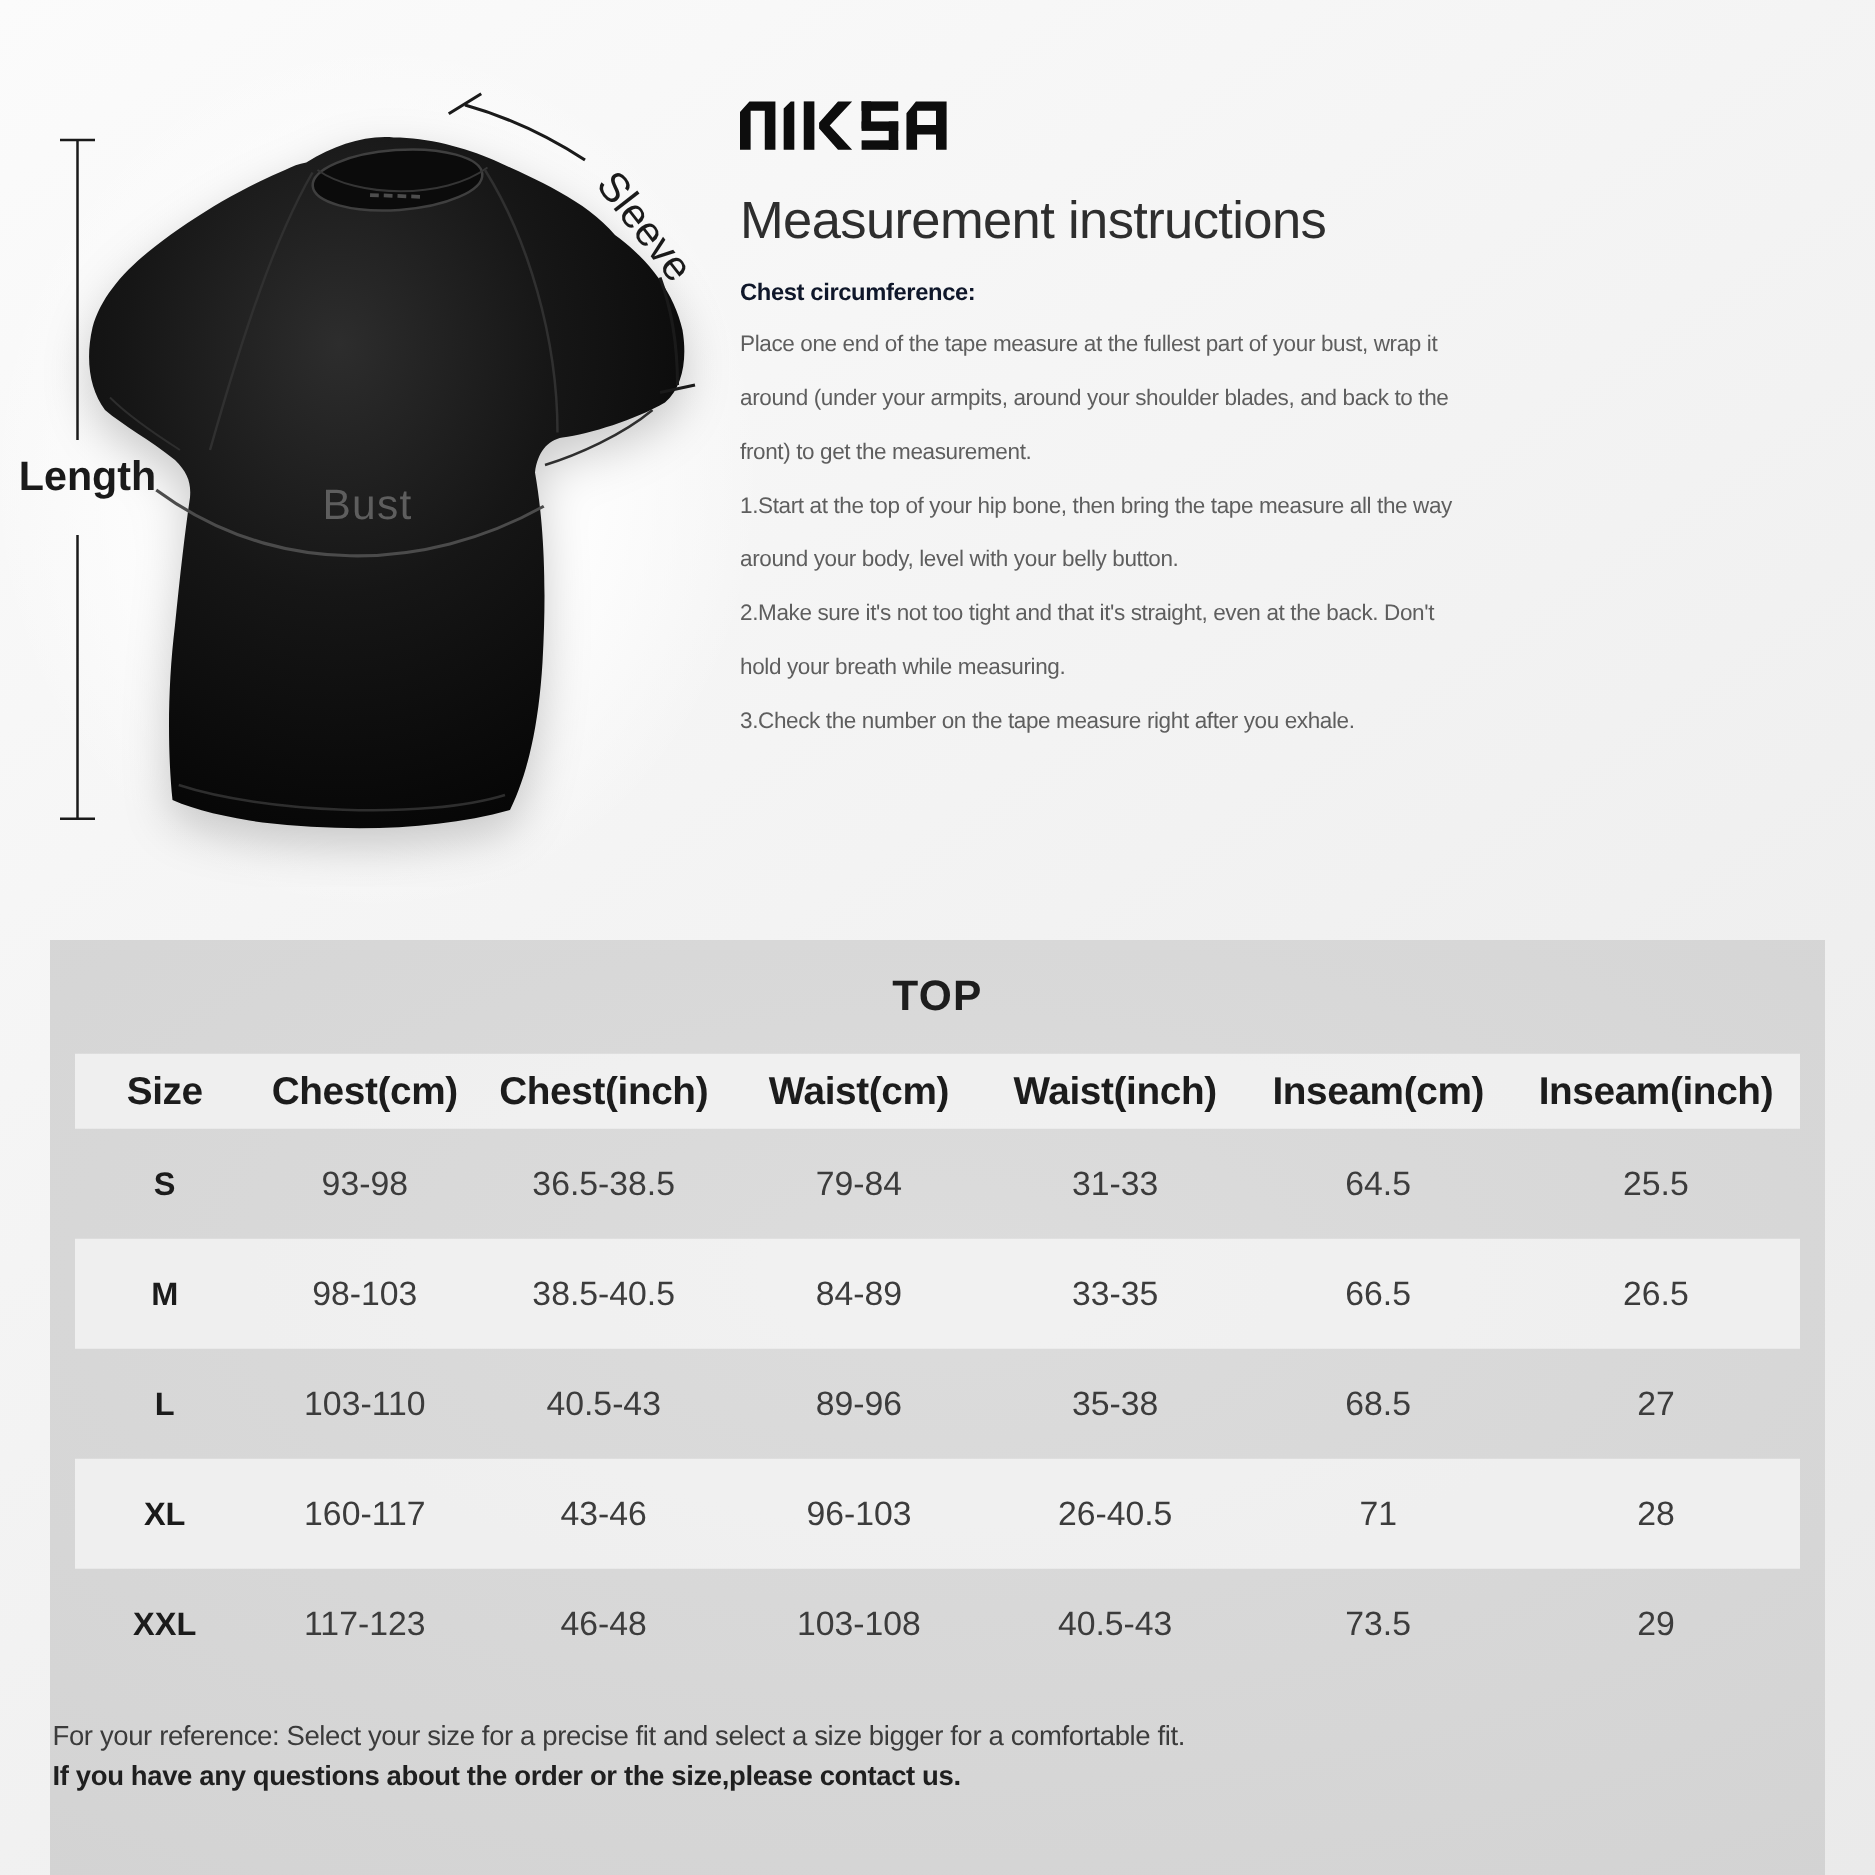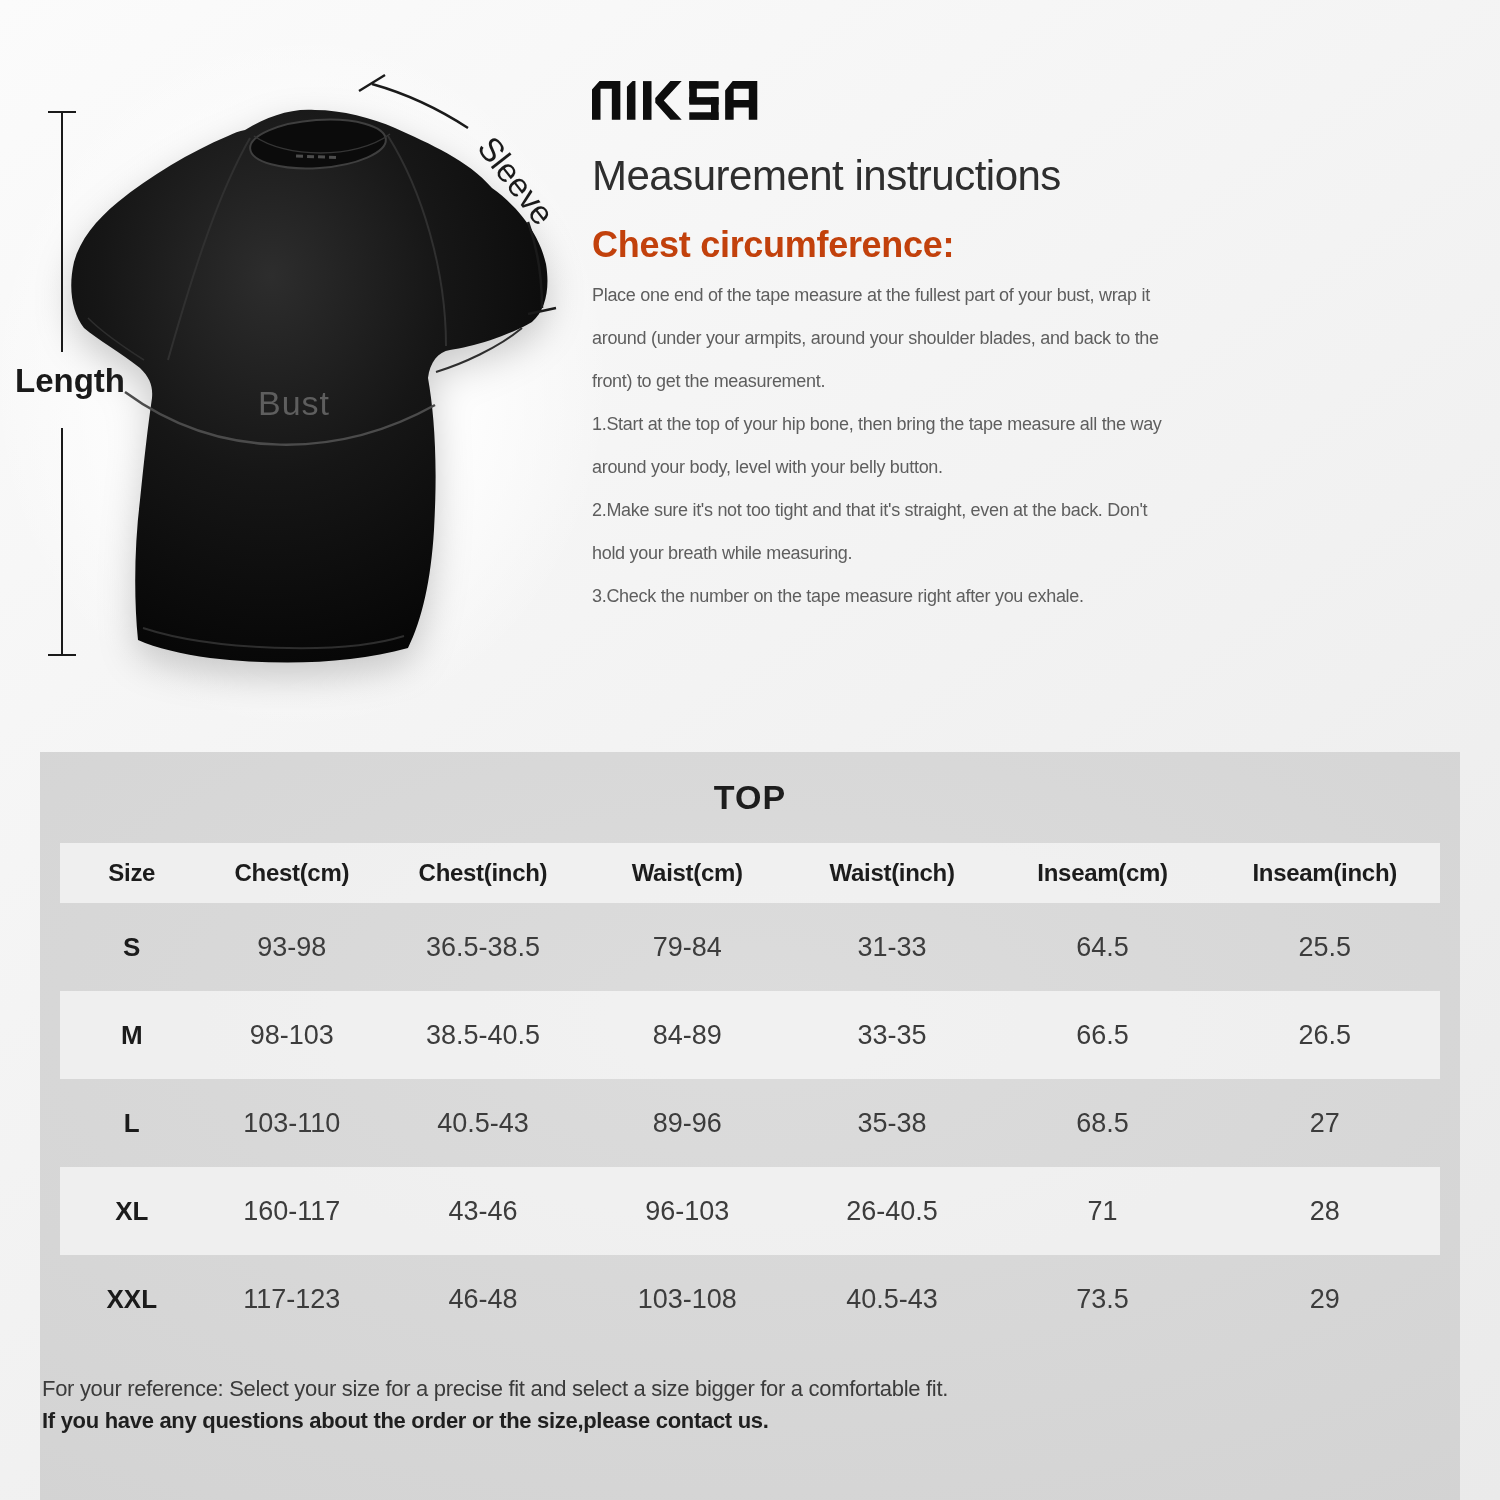--- a/index.html
+++ b/index.html
@@ -19,21 +19,21 @@
   .figure svg{position:relative;display:block;}
 
   .instructions{position:absolute;left:592px;top:78px;width:880px;}
   .logo{width:170px;height:44px;}
   .logo svg{display:block;width:170px;height:44px;}
   h1.title{
     margin:30px 0 10px 0;font-size:42px;font-weight:400;color:#2e2e2e;
     letter-spacing:-0.5px;
   }
   h2.sec{
-    margin:24px 0 8px 0;font-size:36px;font-weight:700;color:#c2410c;
+    margin:24px 0 8px 0;font-size:19px;font-weight:700;color:#0f172a;
     letter-spacing:-0.3px;
   }
   .para{margin:0;}
   .line{
     font-size:18px;color:#5e5e5e;line-height:43px;letter-spacing:-0.3px;
     white-space:pre;
   }
 
   
   .size-table{
@@ -46,21 +46,21 @@
   }
   .tgrid{position:absolute;left:20px;right:20px;top:91px;}
   .trow{
     display:grid;height:88px;
     grid-template-columns:10.4% 12.8% 14.9% 14.7% 15.0% 15.5% 16.7%;
     align-items:center;
   }
   .trow.header{height:60px;}
   .trow.striped{background:rgba(255,255,255,0.60);}
   .cell{text-align:center;font-size:27px;color:#3c3c3c;}
-  .cell.th{font-weight:700;color:#1c1c1c;font-size:24px;letter-spacing:-0.3px;}
+  .cell.th{font-weight:700;color:#1c1c1c;font-size:31px;letter-spacing:-0.3px;}
   .cell.size{font-weight:700;color:#1b1b1b;font-size:26px;}
 
   
   .footnotes{position:absolute;left:42px;top:1376px;}
   .footnotes p{margin:0;font-size:22px;color:#3b3b3b;letter-spacing:-0.3px;}
   .footnotes p.bold{margin-top:6px;font-weight:700;color:#1f1f1f;}
 </style>
 </head>
 <body>
 

